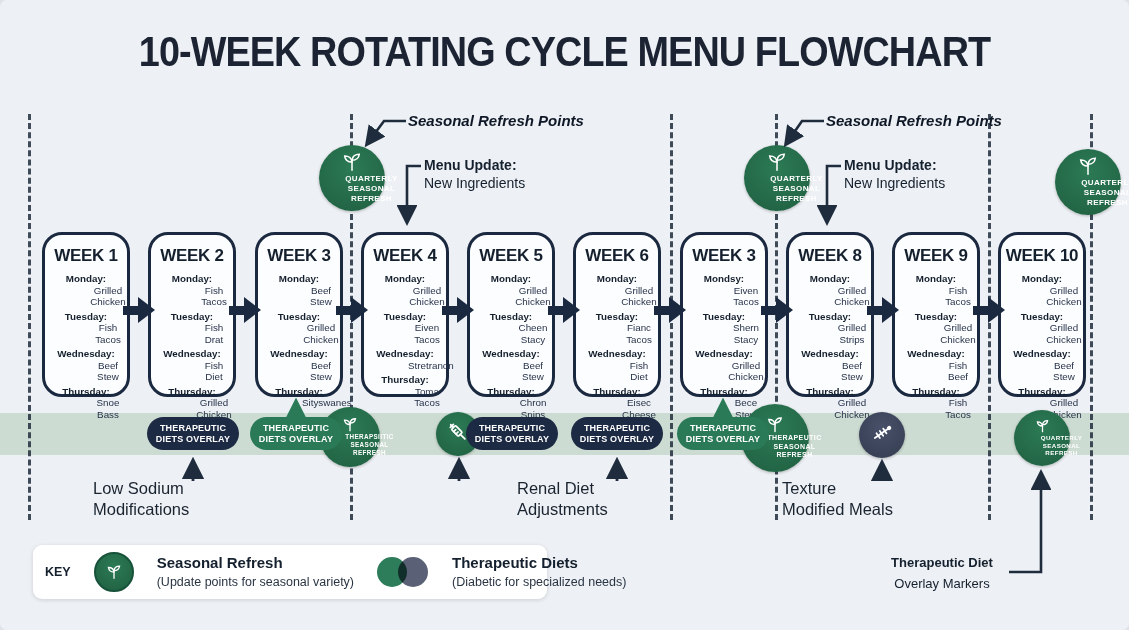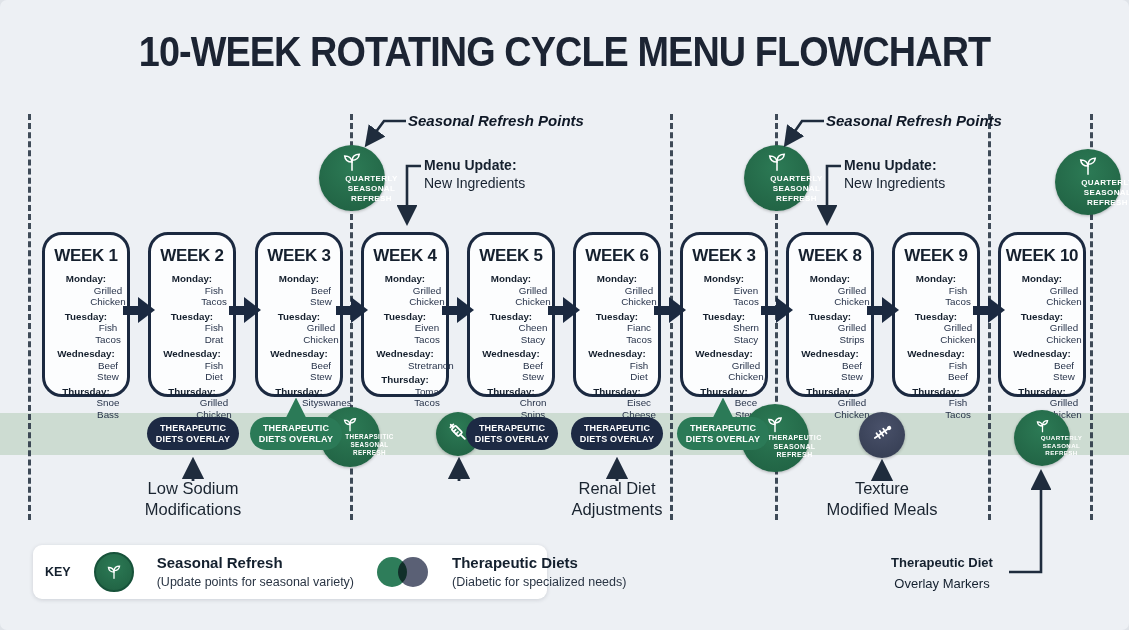--- a/index.html
+++ b/index.html
@@ -37,21 +37,21 @@
   .band{position:absolute;left:0;top:413px;width:1129px;height:42px;background:#cddcd2;z-index:1;}
   .pill{position:absolute;top:417px;width:92px;height:33px;border-radius:17px;box-sizing:border-box;
         color:#fff;display:flex;flex-direction:column;align-items:center;justify-content:center;
         z-index:5;font-weight:700;font-size:9px;line-height:10.5px;letter-spacing:.2px;text-align:center;}
   .pill.navy{background:#1d2a44;}
   .pill.green{background:#2b7a57;}
   
   .callout-label{position:absolute;top:112px;font-weight:700;font-size:15px;color:#0f1826;z-index:6;white-space:nowrap;font-style:italic;}
   .menu-update{position:absolute;top:157px;font-size:14px;color:#15202e;z-index:6;line-height:17.5px;white-space:nowrap;}
   .menu-update b{font-weight:700;}
-  .ann{position:absolute;top:478px;width:200px;text-align:center;font-size:16.5px;color:#1a2430;line-height:21px;z-index:6;}
+  .ann{position:absolute;top:478px;width:200px;font-size:16.5px;color:#1a2430;line-height:21px;z-index:6;}
   .ovm{position:absolute;top:552px;width:200px;text-align:center;font-size:13px;color:#14202e;line-height:21px;z-index:6;}
   .ovm b{font-weight:700;}
   
   .overlay-svg{position:absolute;left:0;top:0;z-index:6;pointer-events:none;}
   
   .key-panel{position:absolute;left:33px;top:545px;width:514px;height:54px;background:#fff;border-radius:9px;
         box-shadow:0 1px 4px rgba(20,30,45,.15);z-index:6;display:flex;align-items:center;gap:23px;
         padding:0 12px;box-sizing:border-box;}
   .key-word{font-size:12.5px;font-weight:800;color:#14202e;}
   .key-leaf{width:36px;height:36px;flex:0 0 auto;border-radius:50%;border:2.5px solid #17523a;

